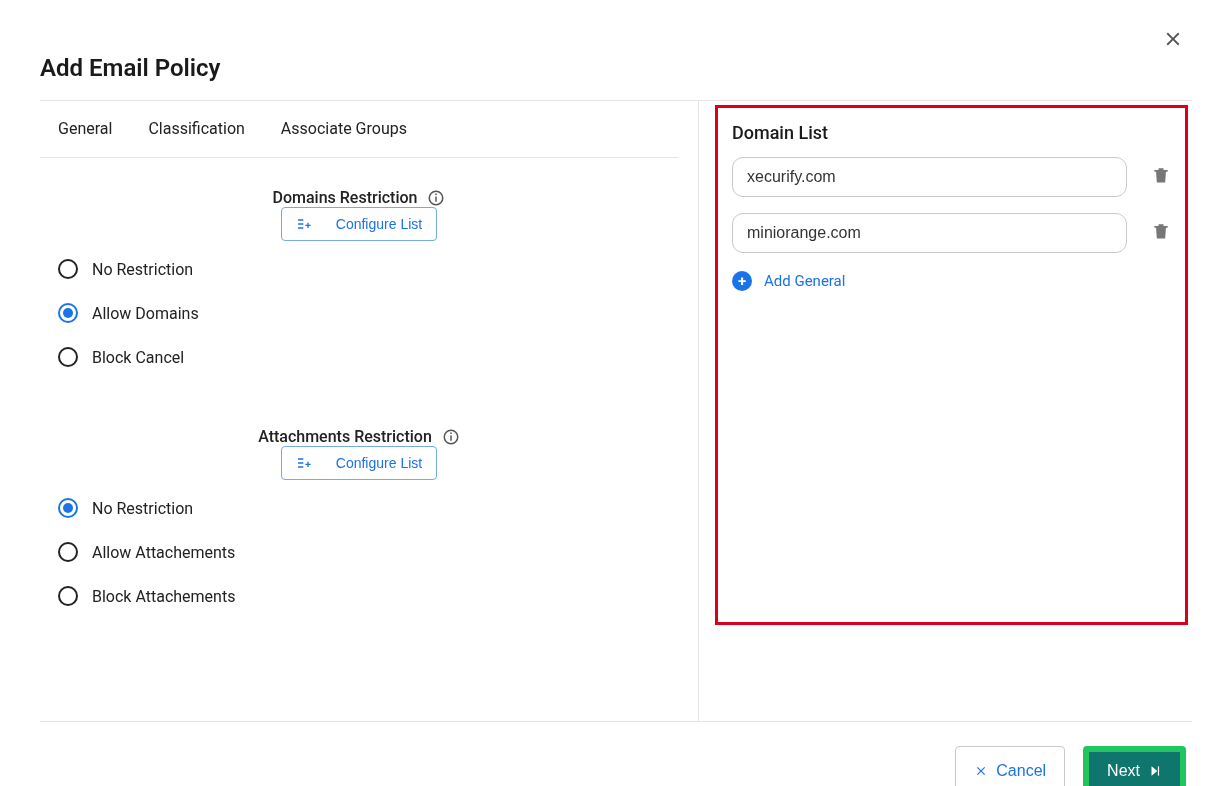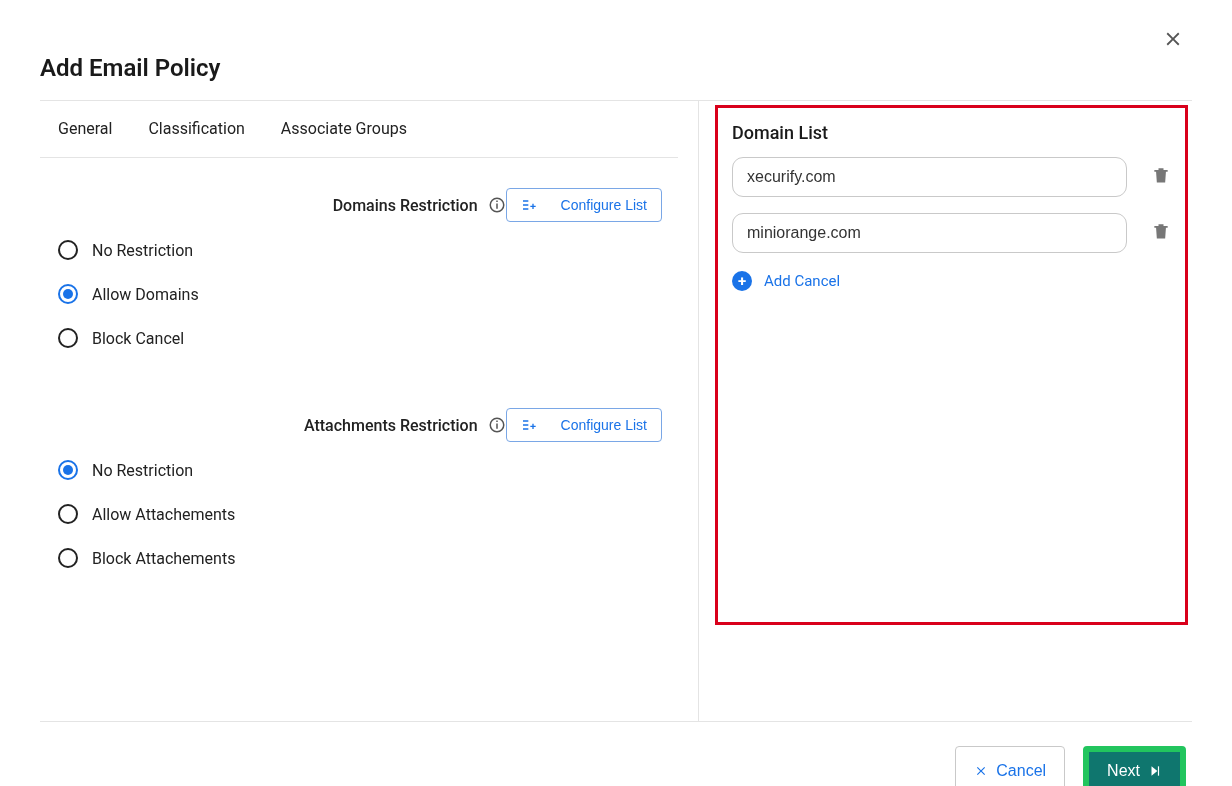--- a/index.html
+++ b/index.html
@@ -59,22 +59,23 @@
     border-bottom-color: #1a73e8;
     font-weight: 500;
   }
   
   .section {
     padding: 30px 16px 10px;
   }
   .section-header {
     display: flex;
     align-items: center;
-    justify-content: flex-end;
+    justify-content: flex-start;
     margin-bottom: 18px;
+    flex-direction: column;
   }
   .section-title {
     display: flex;
     align-items: center;
     gap: 10px;
     font-size: 16px;
     font-weight: 500;
     color: #222;
   }
   .info-icon {
@@ -313,21 +314,21 @@
             </div>
             <div class="domain-row">
               <input class="domain-input" type="text" value="miniorange.com" style="">
               <span class="trash-btn"><svg viewBox="0 0 24 24">
                   <path d="M6 7h12l-1 14H7L6 7z M9 4h6v2H9z M4 6h16v2H4z" fill="currentColor"></path>
                 </svg></span>
             </div>
           </div>
         <div class="add-row">
           <span class="add-circle">+</span>
-          <span>Add Cancel</span>
+          <span>Add General</span>
         </div>
       </div>
     </div>
 
   </div>
 
   <div class="footer">
     <button class="btn btn-cancel">
       <svg viewBox="0 0 24 24">
           <path d="M19 6.41 17.59 5 12 10.59 6.41 5 5 6.41 10.59 12 5 17.59 6.41 19 12 13.41 17.59 19 19 17.59 13.41 12z" fill="currentColor"></path>

